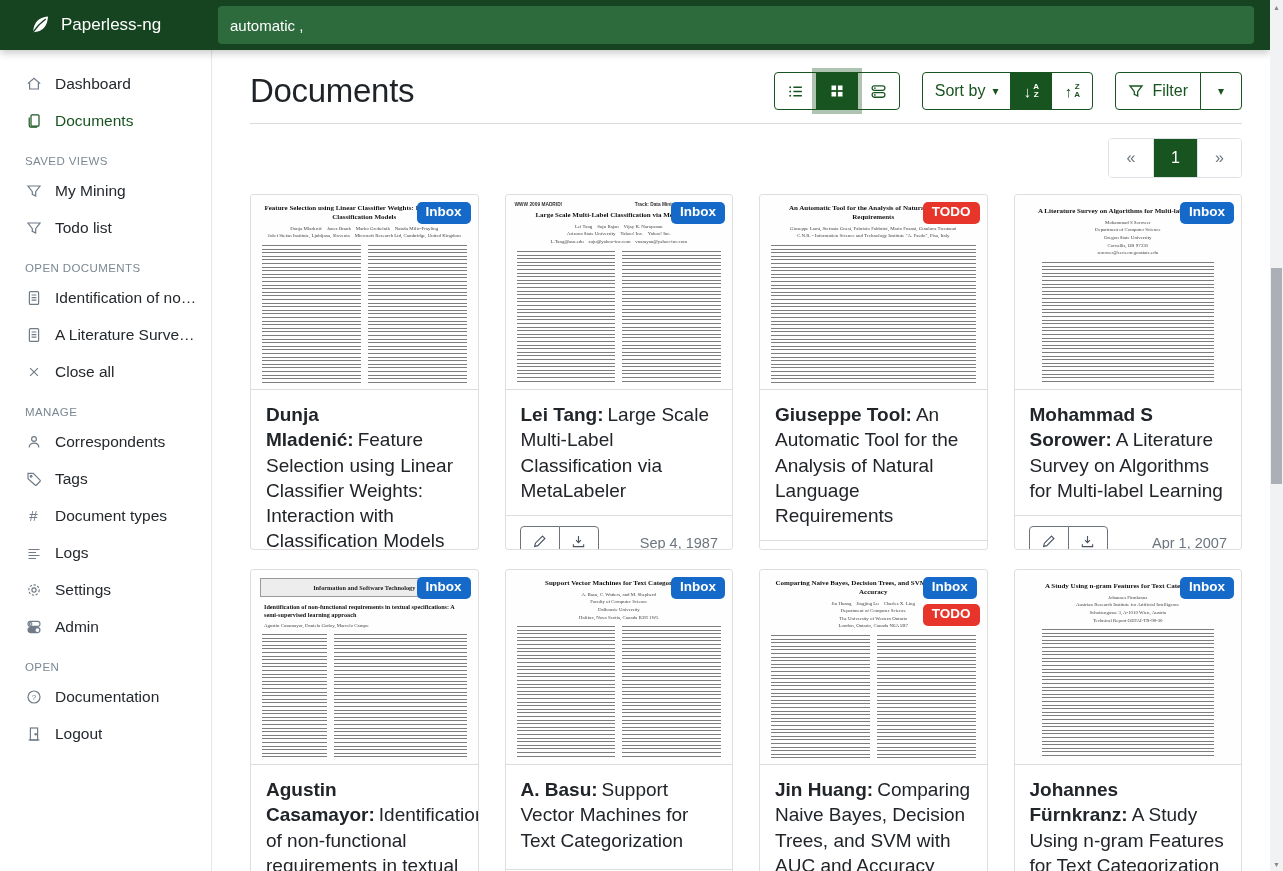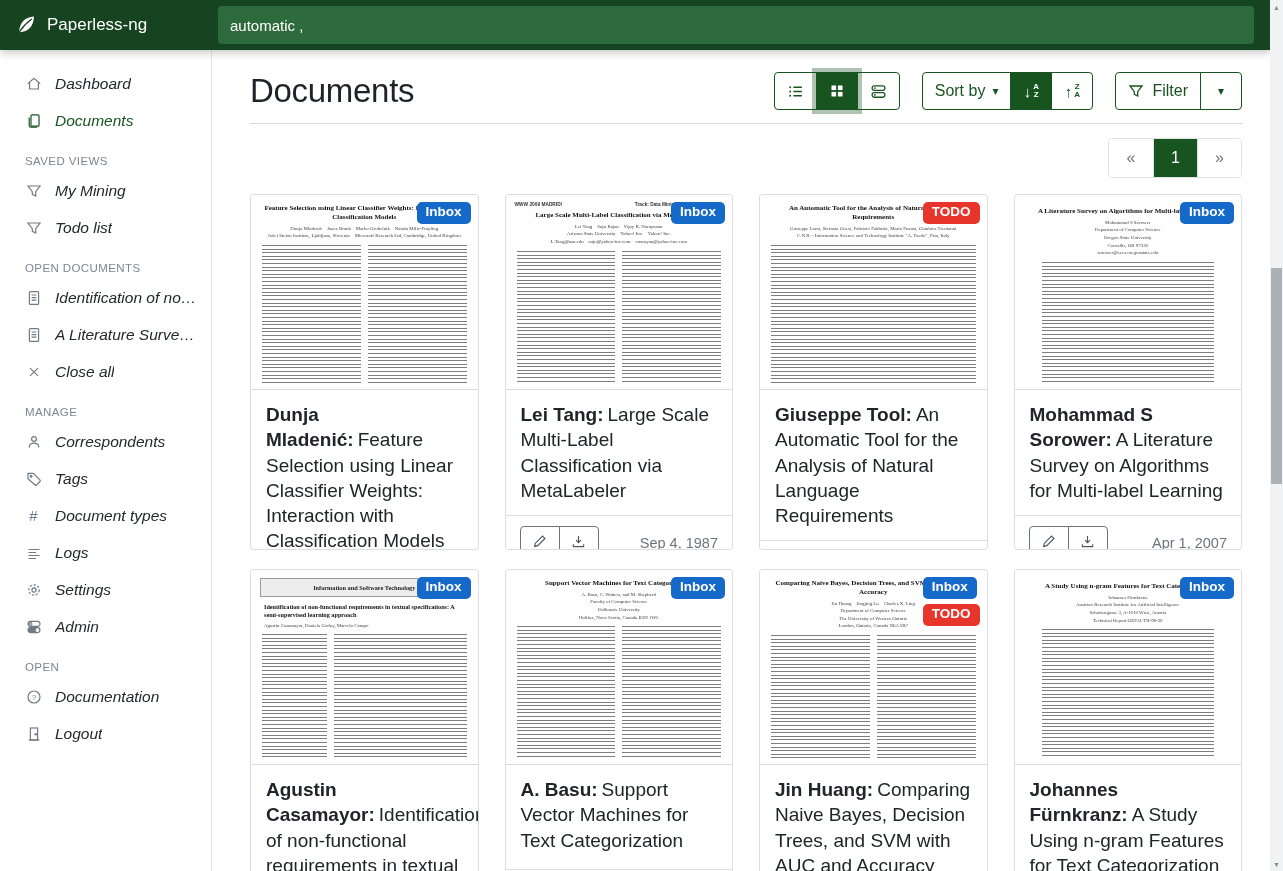--- a/index.html
+++ b/index.html
@@ -9,36 +9,36 @@
     --gray-text:#6c757d;
     --card-border:rgba(0,0,0,.13);
   }
   *{box-sizing:border-box;margin:0;padding:0;}
   body{font-family:"Liberation Sans",sans-serif;background:#fff;}
   #page{position:relative;width:1283px;height:871px;overflow:hidden;background:#fff;}
 
   
   .navbar{position:absolute;top:0;left:0;right:13px;height:50px;background:var(--navbar-bg);
     display:flex;align-items:center;z-index:20;box-shadow:0 3px 8px rgba(0,0,0,.22);}
-  .brand{width:212px;flex:0 0 212px;display:flex;align-items:center;gap:10px;padding-left:15px;color:#fff;font-size:17px;}
+  .brand{width:212px;flex:0 0 212px;display:flex;align-items:center;gap:10px;padding-left:29px;color:#fff;font-size:17px;}
   .brand svg{flex:0 0 auto;}
   .searchbox{flex:1;height:38px;margin:0 16px 0 6px;background:var(--search-bg);border-radius:4px;
     display:flex;align-items:center;padding:0 12px;color:#fff;font-size:15px;cursor:text;}
 
   
   .sidebar{position:absolute;top:50px;left:0;bottom:0;width:212px;background:#fff;
     border-right:1px solid #e4e7ea;padding-top:15px;z-index:5;}
   .nav-item{display:flex;align-items:center;gap:13px;height:37px;padding:0 10px 0 25px;
     font-size:15.5px;color:#24292e;cursor:pointer;white-space:nowrap;overflow:hidden;}
   .nav-item .ic{width:17px;height:17px;flex:0 0 17px;color:#6f7b86;display:flex;align-items:center;justify-content:center;}
   .nav-item.active{color:var(--primary);}
   .nav-item.active .ic{color:var(--primary);}
   .nav-heading{padding:16px 10px 5px 25px;font-size:11.5px;color:#7b8792;letter-spacing:.4px;}
   .hash-glyph{font-size:15px;color:inherit;line-height:1;}
-  .nav-label{overflow:hidden;text-overflow:ellipsis;font-style:italic;}
+  .nav-label{overflow:hidden;text-overflow:ellipsis;}
 
   
   .main{position:absolute;top:50px;left:212px;right:13px;bottom:0;padding:22px 28px 0 38px;overflow:hidden;}
   .title-row{display:flex;align-items:center;justify-content:space-between;}
   h1.page-title{font-size:33px;font-weight:400;color:#1f2328;letter-spacing:-.3px;}
   .toolbar{display:flex;align-items:flex-start;gap:22px;}
   .btn{height:38px;min-width:42px;border:1px solid var(--primary);background:#fff;color:var(--primary);
     display:inline-flex;align-items:center;justify-content:center;font-size:16px;padding:0 12px;cursor:pointer;
     font-family:inherit;}
   .btn-group{display:inline-flex;}

